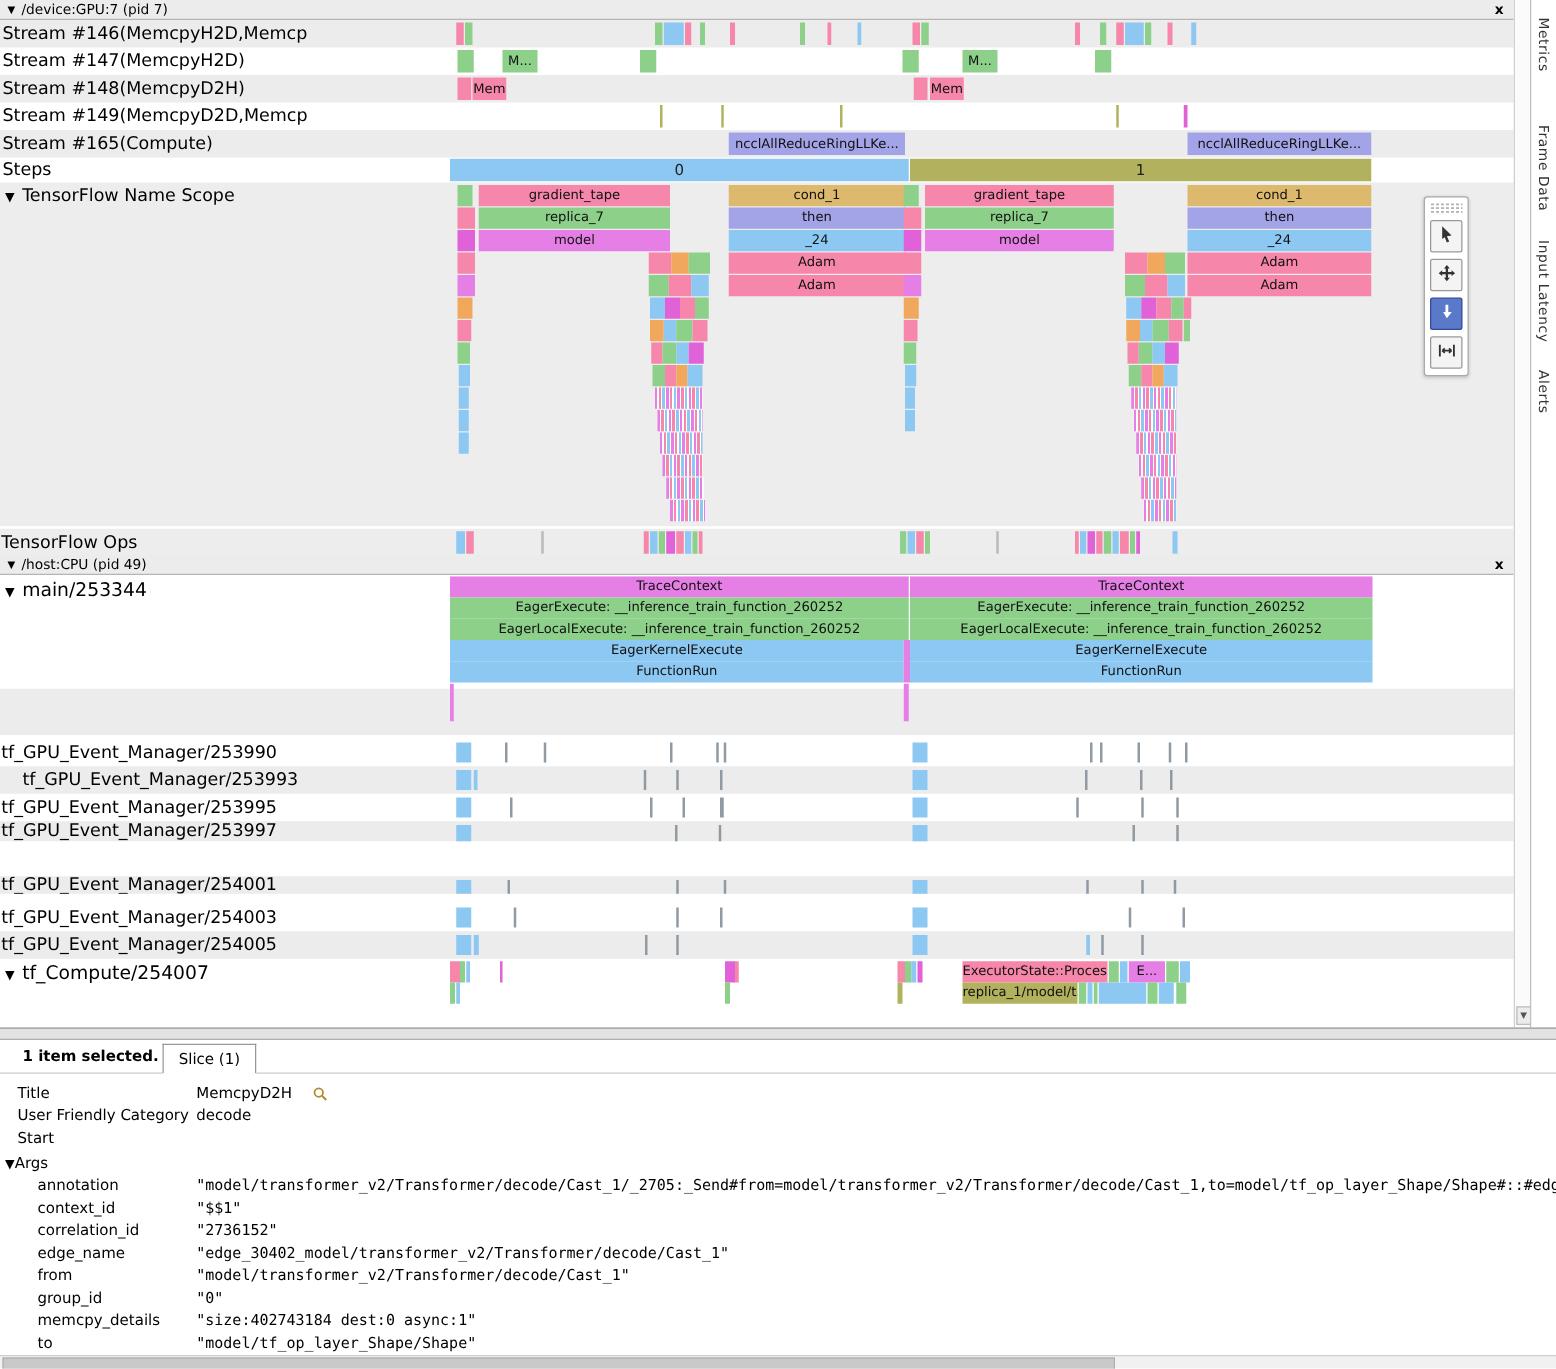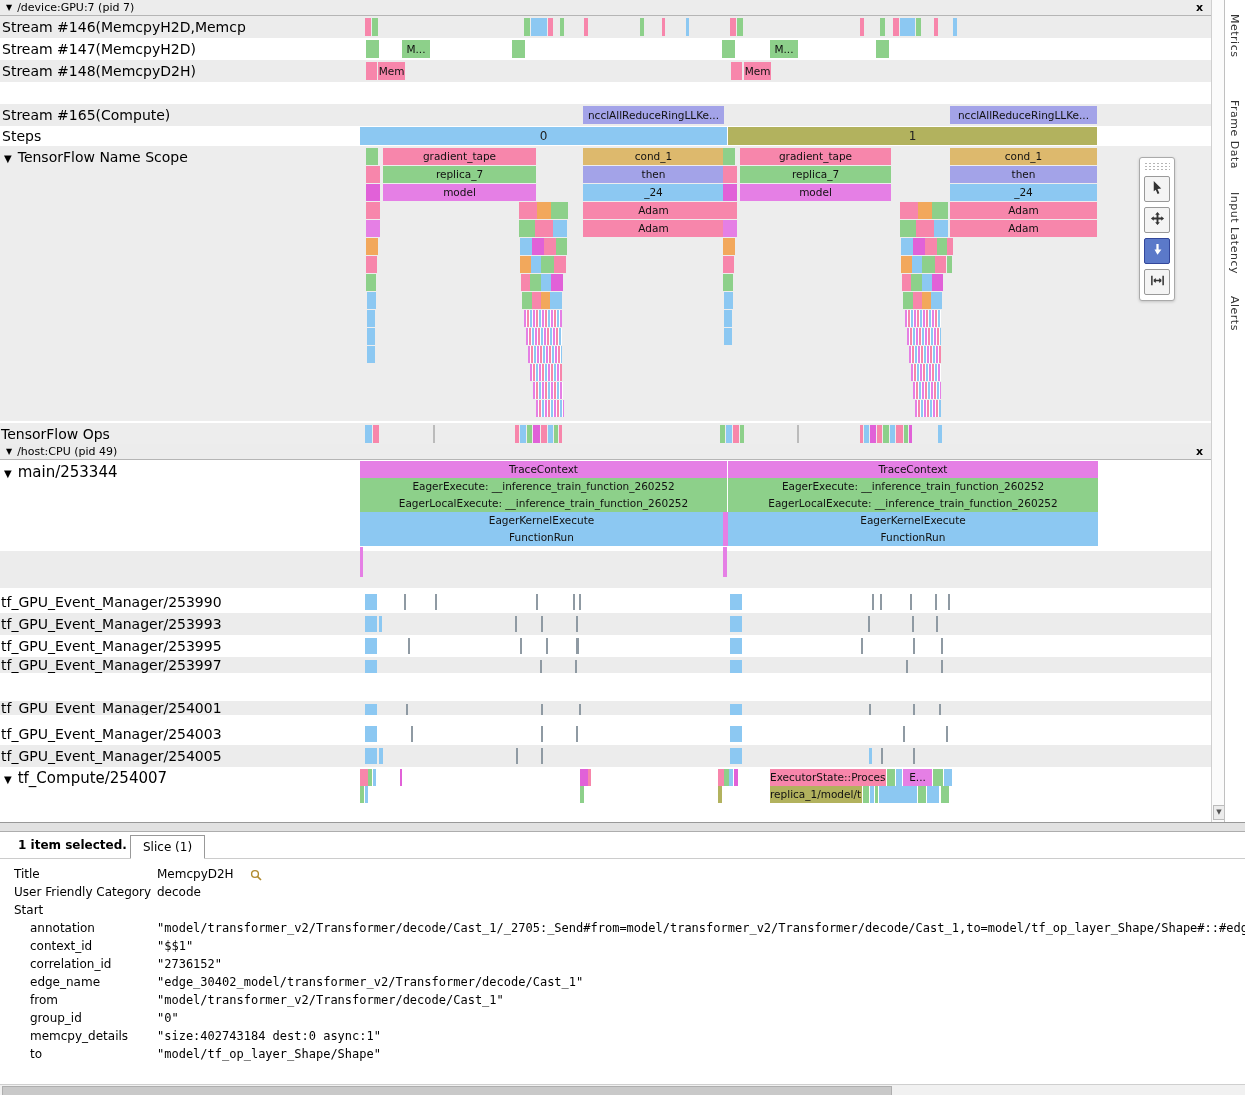--- a/index.html
+++ b/index.html
@@ -102,20 +102,28 @@
       <div class="blk" style="left: 722px; top: 2px; width: 13px; height: 18px; line-height: 18px; background: rgb(141, 208, 138);"></div>
       <div class="blk" style="left: 770px; top: 2px; width: 28px; height: 18px; line-height: 18px; background: rgb(141, 208, 138);">M...</div>
       <div class="blk" style="left: 876px; top: 2px; width: 13px; height: 18px; line-height: 18px; background: rgb(141, 208, 138);"></div>
     </div>
   <div class="row gray" style="top:60px;height:22px">
     <span class="rowlabel">Stream #148(MemcpyD2H)</span>
   <div class="blk" style="left: 366px; top: 2px; width: 11px; height: 18px; line-height: 18px; background: rgb(247, 134, 171);"></div>
       <div class="blk" style="left: 378px; top: 2px; width: 27px; height: 18px; line-height: 18px; background: rgb(247, 134, 171);">Mem</div>
       <div class="blk" style="left: 731px; top: 2px; width: 11px; height: 18px; line-height: 18px; background: rgb(247, 134, 171);"></div>
       <div class="blk" style="left: 744px; top: 2px; width: 27px; height: 18px; line-height: 18px; background: rgb(247, 134, 171);">Mem</div>
+    </div>
+  <div class="row" style="top:82px;height:22px">
+    <span class="rowlabel">Stream #149(MemcpyD2D,Memcp</span>
+  <div class="blk" style="left: 528px; top: 2px; width: 2px; height: 18px; line-height: 18px; background: rgb(178, 178, 94);"></div>
+      <div class="blk" style="left: 577px; top: 2px; width: 2px; height: 18px; line-height: 18px; background: rgb(178, 178, 94);"></div>
+      <div class="blk" style="left: 672px; top: 2px; width: 2px; height: 18px; line-height: 18px; background: rgb(178, 178, 94);"></div>
+      <div class="blk" style="left: 893px; top: 2px; width: 2px; height: 18px; line-height: 18px; background: rgb(178, 178, 94);"></div>
+      <div class="blk" style="left: 947px; top: 2px; width: 3px; height: 18px; line-height: 18px; background: rgb(225, 97, 216);"></div>
     </div>
   <div class="row gray" style="top:104px;height:22px">
     <span class="rowlabel">Stream #165(Compute)</span>
   <div class="blk" style="left: 583px; top: 2px; width: 141px; height: 18px; line-height: 18px; background: rgb(163, 163, 232);">ncclAllReduceRingLLKe...</div>
       <div class="blk" style="left: 950px; top: 2px; width: 147px; height: 18px; line-height: 18px; background: rgb(163, 163, 232);">ncclAllReduceRingLLKe...</div>
     </div>
   <div class="row" style="top:126px;height:20px">
     <span class="rowlabel">Steps</span>
   <div class="blk step" style="left: 360px; top: 1px; width: 367px; height: 18px; line-height: 18px; background: rgb(140, 200, 242);">0</div>
       <div class="blk step" style="left: 728px; top: 1px; width: 369px; height: 18px; line-height: 18px; background: rgb(178, 178, 94);">1</div>
@@ -282,21 +290,21 @@
       <div class="blk" style="left: 573px; top: 3px; width: 2px; height: 16px; line-height: 16px; background: rgb(143, 154, 163);"></div>
       <div class="blk" style="left: 579px; top: 3px; width: 2px; height: 16px; line-height: 16px; background: rgb(143, 154, 163);"></div>
       <div class="blk" style="left: 730px; top: 3px; width: 12px; height: 16px; line-height: 16px; background: rgb(140, 200, 242);"></div>
       <div class="blk" style="left: 872px; top: 3px; width: 2px; height: 16px; line-height: 16px; background: rgb(143, 154, 163);"></div>
       <div class="blk" style="left: 880px; top: 3px; width: 2px; height: 16px; line-height: 16px; background: rgb(143, 154, 163);"></div>
       <div class="blk" style="left: 910px; top: 3px; width: 2px; height: 16px; line-height: 16px; background: rgb(143, 154, 163);"></div>
       <div class="blk" style="left: 935px; top: 3px; width: 2px; height: 16px; line-height: 16px; background: rgb(143, 154, 163);"></div>
       <div class="blk" style="left: 948px; top: 3px; width: 2px; height: 16px; line-height: 16px; background: rgb(143, 154, 163);"></div>
     </div>
   <div class="row gray" style="top:613px;height:22px">
-    <span class="rowlabel" style="left:1px">tf_GPU_Event_Manager/253993</span>
+    <span class="rowlabel" style="left:18px">tf_GPU_Event_Manager/253993</span>
   <div class="blk" style="left: 365px; top: 3px; width: 12px; height: 16px; line-height: 16px; background: rgb(140, 200, 242);"></div>
       <div class="blk" style="left: 379px; top: 3px; width: 3px; height: 16px; line-height: 16px; background: rgb(140, 200, 242);"></div>
       <div class="blk" style="left: 515px; top: 3px; width: 2px; height: 16px; line-height: 16px; background: rgb(143, 154, 163);"></div>
       <div class="blk" style="left: 541px; top: 3px; width: 2px; height: 16px; line-height: 16px; background: rgb(143, 154, 163);"></div>
       <div class="blk" style="left: 576px; top: 3px; width: 2px; height: 16px; line-height: 16px; background: rgb(143, 154, 163);"></div>
       <div class="blk" style="left: 730px; top: 3px; width: 12px; height: 16px; line-height: 16px; background: rgb(140, 200, 242);"></div>
       <div class="blk" style="left: 868px; top: 3px; width: 2px; height: 16px; line-height: 16px; background: rgb(143, 154, 163);"></div>
       <div class="blk" style="left: 912px; top: 3px; width: 2px; height: 16px; line-height: 16px; background: rgb(143, 154, 163);"></div>
       <div class="blk" style="left: 936px; top: 3px; width: 2px; height: 16px; line-height: 16px; background: rgb(143, 154, 163);"></div>
     </div>
@@ -440,20 +448,23 @@
       </div>
       <div class="frow">
         <span class="flabel">User Friendly Category</span>
         <span class="fvalue">decode</span>
       </div>
       <div class="frow">
         <span class="flabel">Start</span>
         <span class="fvalue"></span>
       </div>
     </div>
+    <div class="argshdr">
+      <span class="tri">▼</span><span>Args</span>
+    </div>
     <div>
       <div class="argrow">
           <span class="akey">annotation</span>
           <span class="aval">"model/transformer_v2/Transformer/decode/Cast_1/_2705:_Send#from=model/transformer_v2/Transformer/decode/Cast_1,to=model/tf_op_layer_Shape/Shape#::#edg</span>
         </div>
       <div class="argrow">
           <span class="akey">context_id</span>
           <span class="aval">"$$1"</span>
         </div>
       <div class="argrow">

